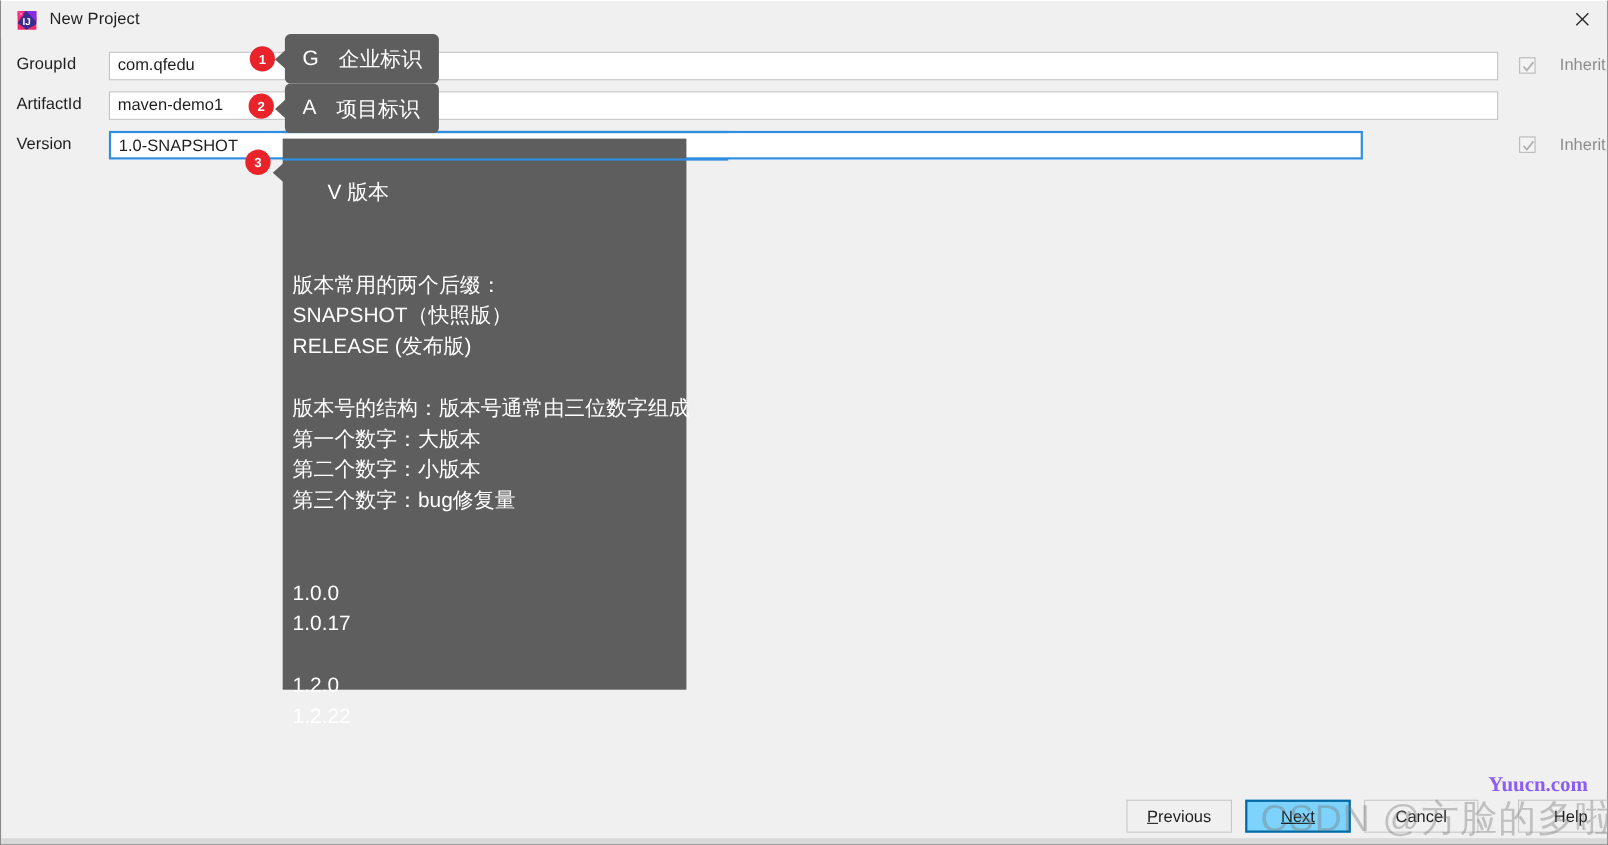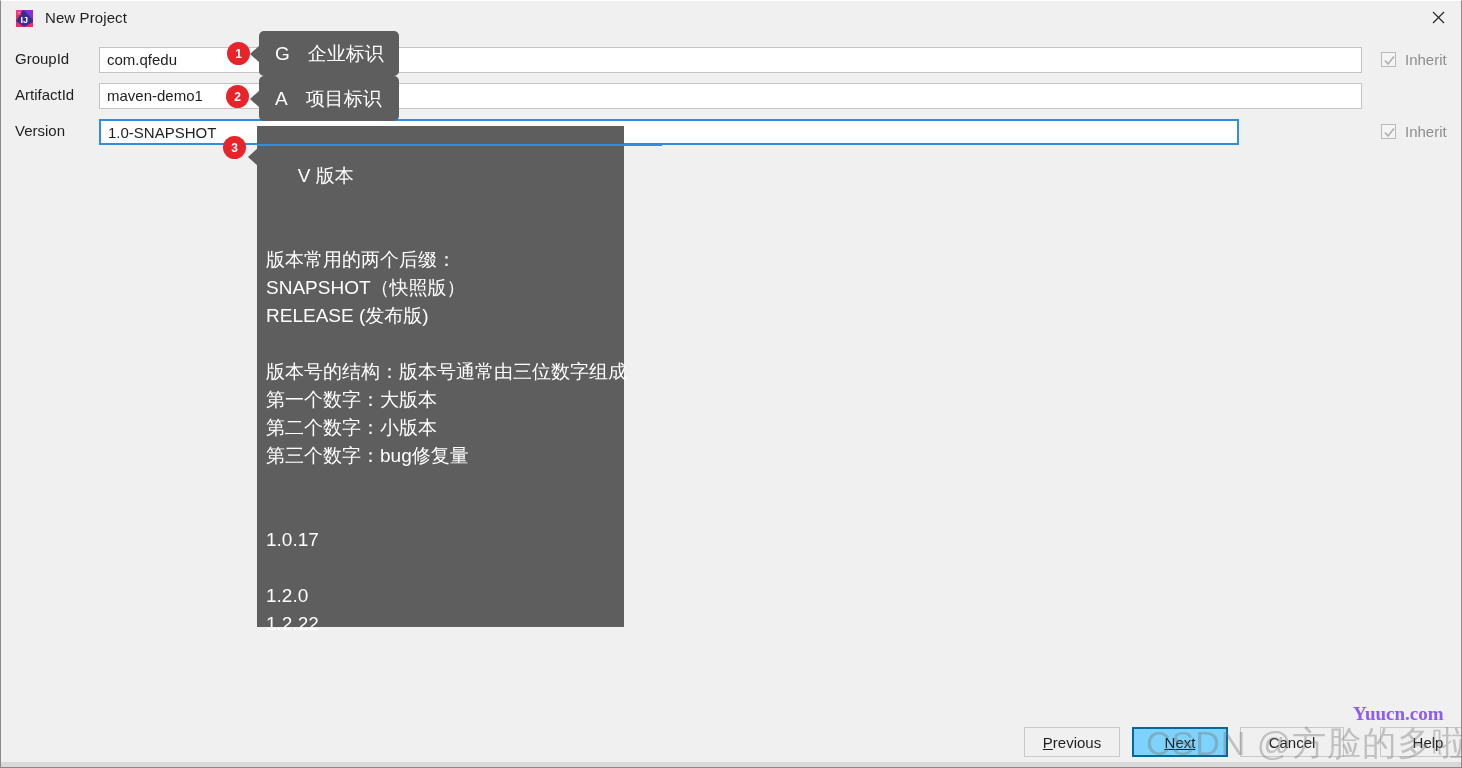--- a/index.html
+++ b/index.html
@@ -81,21 +81,21 @@
     overflow: hidden;
   }
   .row-input.focused {
     border: 2px solid #2f8ee0;
   }
   .inherit-box {
     position: absolute;
     top: 4px;
     display: flex;
     align-items: center;
-    gap: 9px;
+    gap: 22px;
   }
   .cb {
     width: 15px; height: 15px;
     border: 1px solid #b8b8b8;
     background: #f4f4f4;
     position: relative;
   }
   .cb svg { position: absolute; left: 1px; top: 1px; }
   .inherit-label {
     font-size: 15px;
@@ -310,20 +310,21 @@
     <div class="line">版本常用的两个后缀：</div>
     <div class="line">SNAPSHOT（快照版）</div>
     <div class="line">RELEASE (发布版)</div>
     <div class="line"></div>
     <div class="line">版本号的结构：版本号通常由三位数字组成</div>
     <div class="line">第一个数字：大版本</div>
     <div class="line">第二个数字：小版本</div>
     <div class="line">第三个数字：bug修复量</div>
     <div class="line"></div>
     <div class="blank"></div>
+    <div class="line">1.0.0</div>
     <div class="line">1.0.17</div>
     <div class="line"></div>
     <div class="line">1.2.0</div>
     <div class="line">1.2.22</div>
   </div>
 
   <div class="blue-overlay" style="left:256px; top:118px; width:405px; height:2px;"></div>
   <div class="blue-overlay" style="left:256px; top:143px; width:405px; height:2px;"></div>
 
   <div class="btn" style="left:1023px; top:726px; width:96px;">

